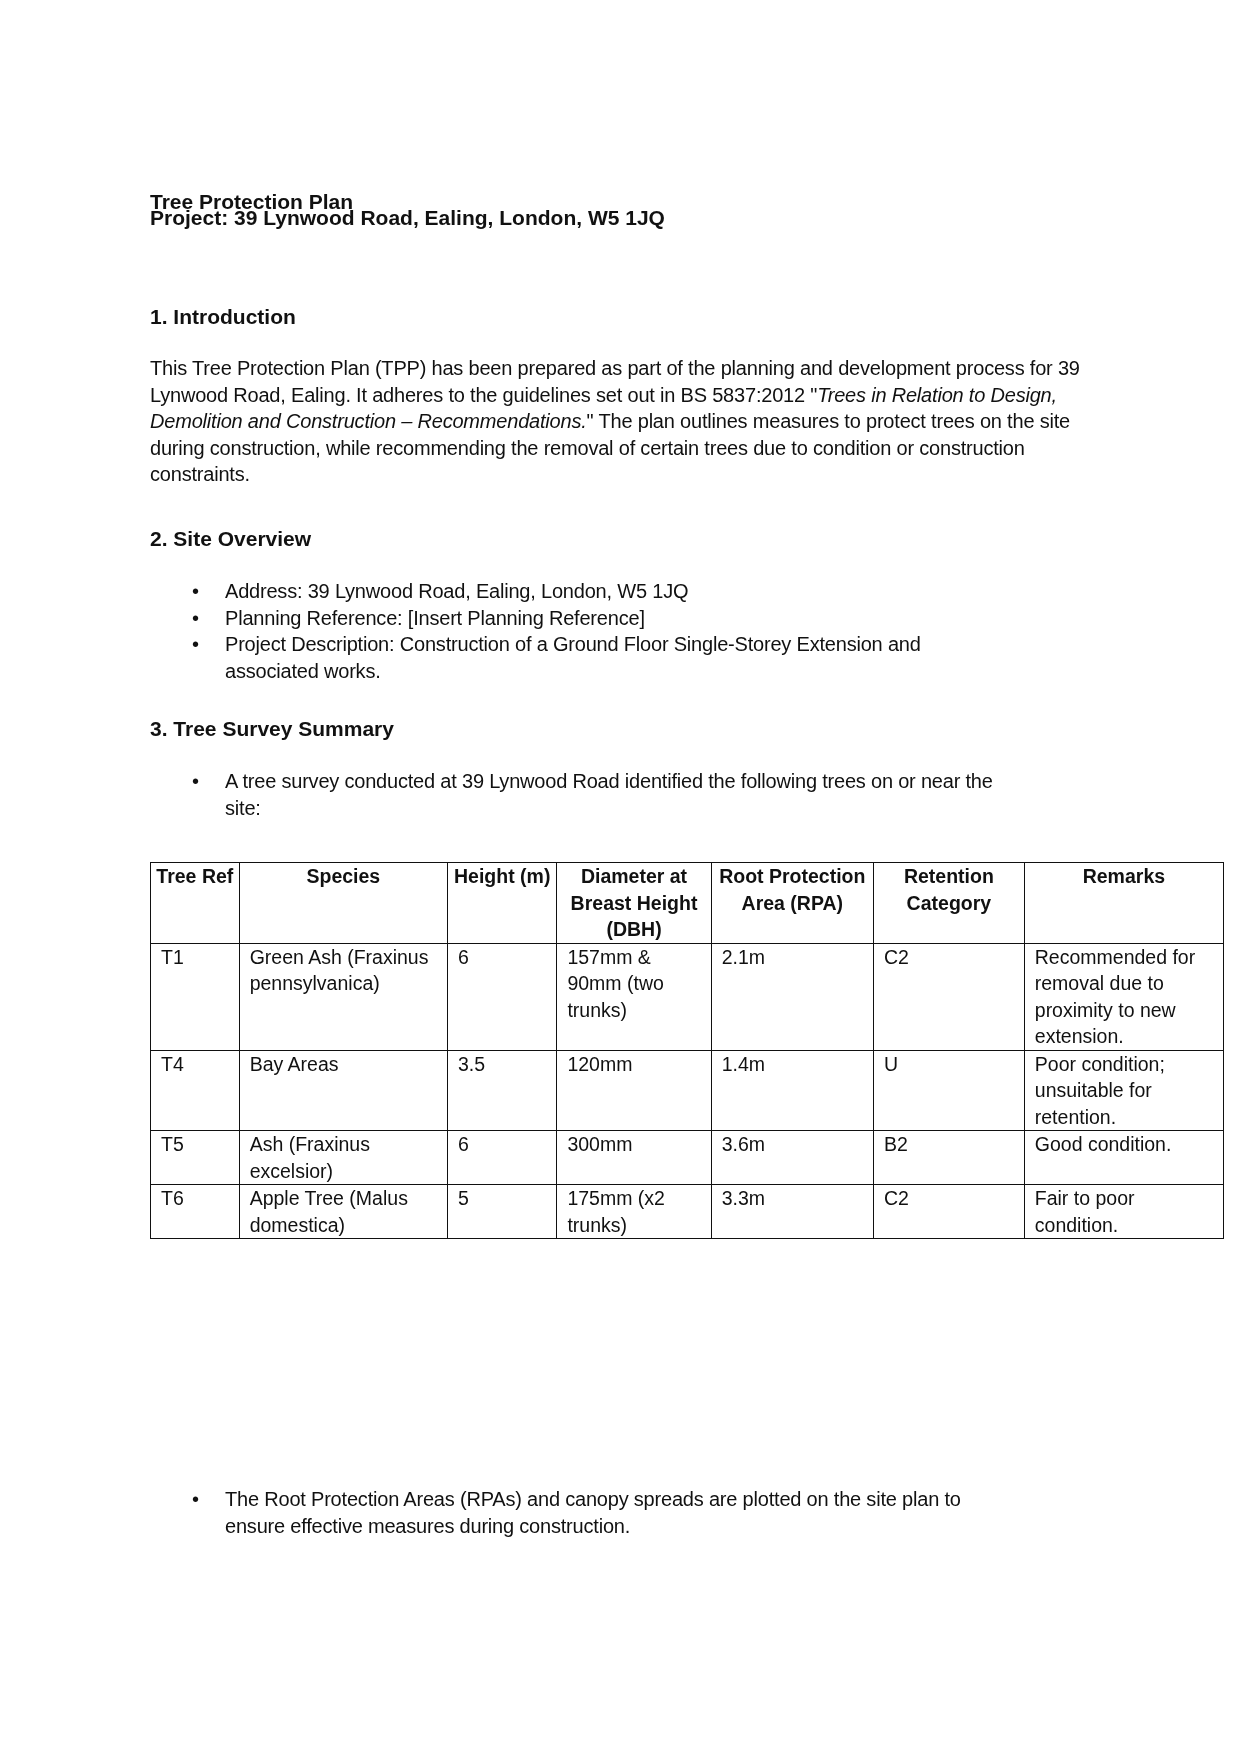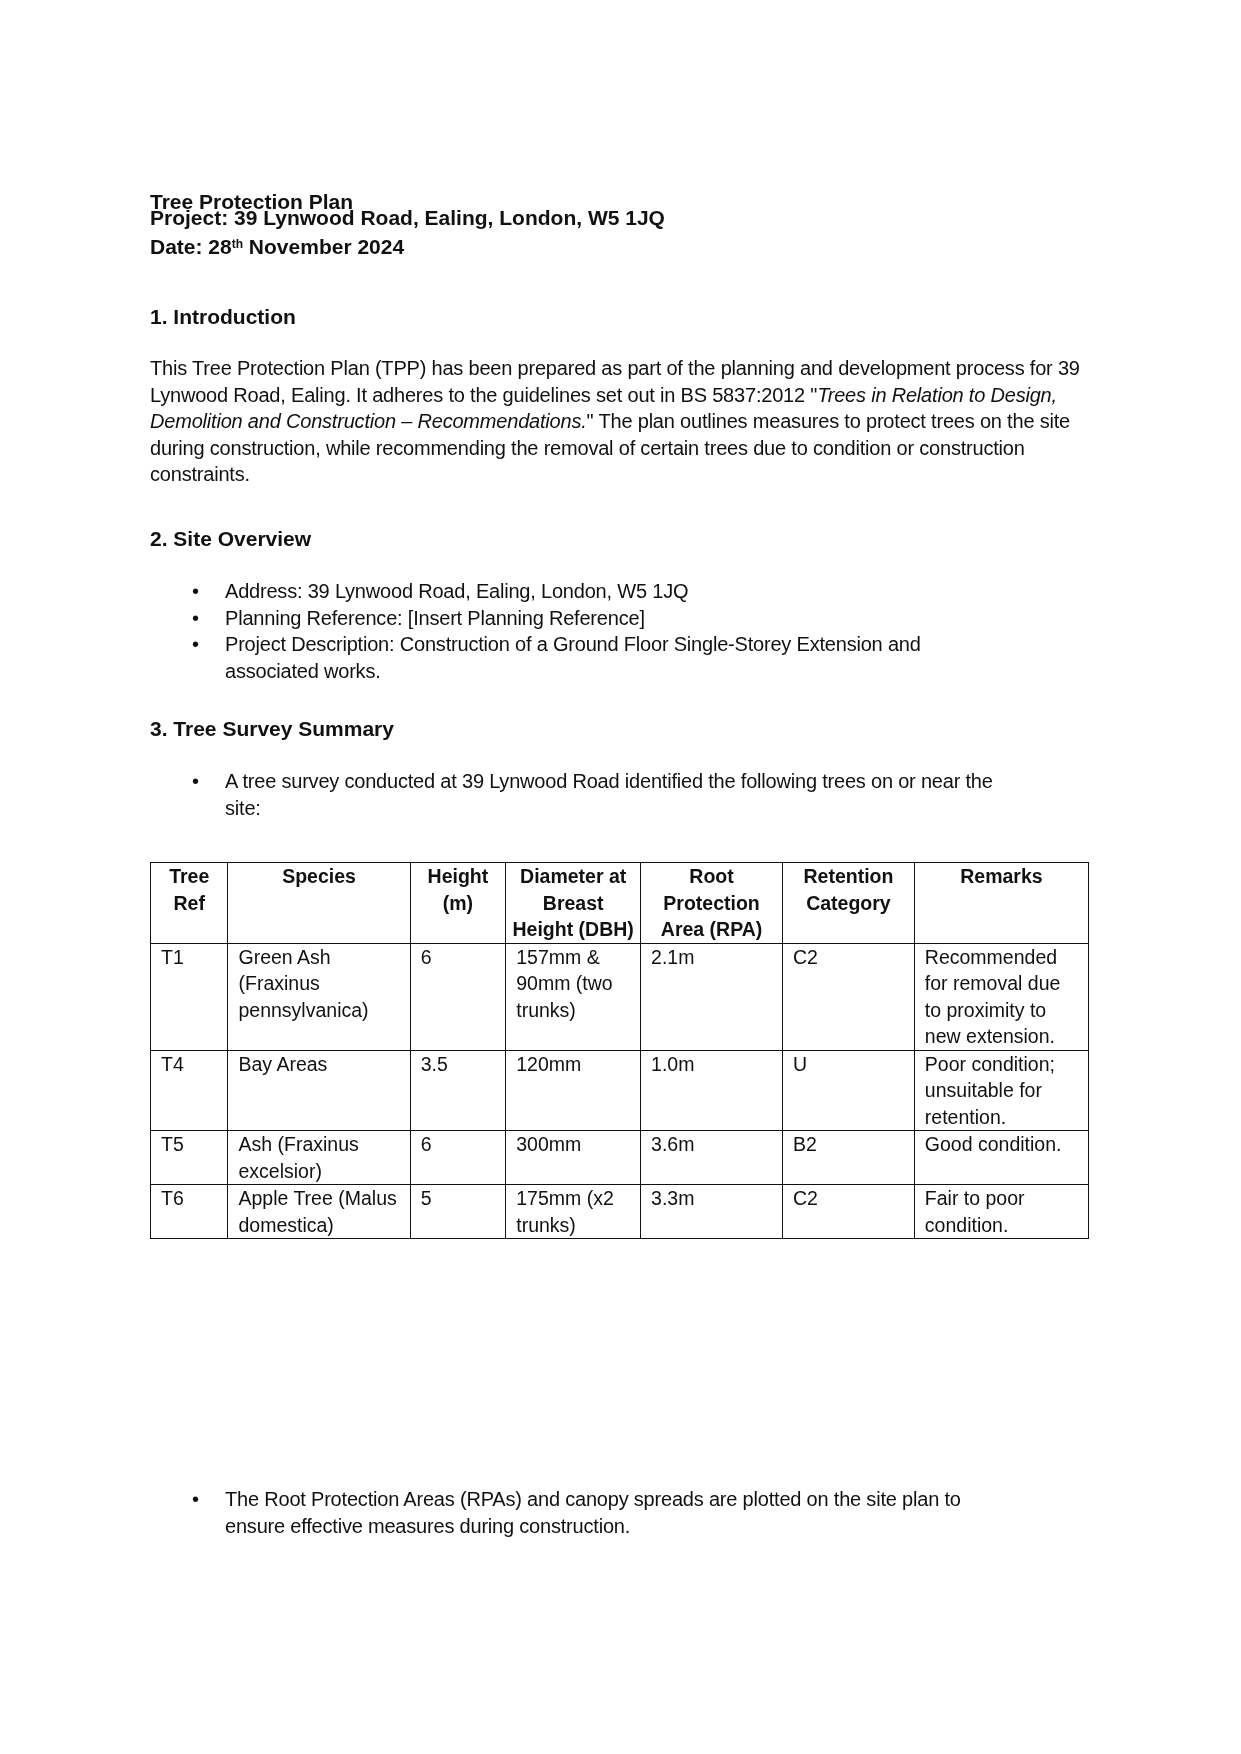--- a/index.html
+++ b/index.html
@@ -14,38 +14,37 @@
     .project sup { font-size: 12px; vertical-align: 6px; }
     .h { position: absolute; font-weight: bold; font-size: 21px; }
     .para { position: absolute; font-size: 20px; line-height: 26.5px; width: 945px; letter-spacing: -0.2px; }
     .para em { font-style: italic; }
     ul.bullets { position: absolute; margin: 0; padding: 0; list-style: none; font-size: 20px; line-height: 26.5px; width: 860px; letter-spacing: -0.2px; }
     ul.bullets li { position: relative; padding-left: 75px; }
     ul.bullets li .dot { position: absolute; left: 42px; top: 0; }
     ul.bullets b { font-weight: normal; }
     table.survey {
       position: absolute; top: 862px; left: 0;
-      border-collapse: collapse; width: 939px; font-size: 19.5px; line-height: 26.5px;
+      border-collapse: collapse; width: 1074px; font-size: 19.5px; line-height: 26.5px;
     }
     table.survey th, table.survey td { border: 1.3px solid #111; vertical-align: top; padding: 0 10px 0 10px; }
     table.survey th { font-weight: bold; text-align: center; padding: 0 4px; }
     table.survey td { text-align: left; }
     col.c1 { width: 77px; } col.c2 { width: 181px; } col.c3 { width: 95px; }
     col.c4 { width: 134px; } col.c5 { width: 141px; } col.c6 { width: 131px; } col.c7 { width: 173px; }
   </style>
 </head>
 <body>
 
 <div class="page">
 
   <div class="title">Tree Protection Plan</div>
 
   <div class="project">
     <div>Project: 39 Lynwood Road, Ealing, London, W5 1JQ</div>
-    <div><span>Date: 28</span><sup>th</sup><span> November 2024</span></div>
   </div>
 
   <div class="h" style="top:305px">1. Introduction</div>
   <div class="para" style="top:355px"><span>This Tree Protection Plan (TPP) has been prepared as part of the planning and development process for 39 Lynwood Road, Ealing. It adheres to the guidelines set out in BS 5837:2012 "</span><em>Trees in Relation to Design, Demolition and Construction – Recommendations.</em><span>" The plan outlines measures to protect trees on the site during construction, while recommending the removal of certain trees due to condition or construction constraints.</span></div>
 
   <div class="h" style="top:527px">2. Site Overview</div>
   <ul class="bullets" style="top:578px">
     <li><span class="dot">•</span><b>Address:</b><span> 39 Lynwood Road, Ealing, London, W5 1JQ</span></li>
     <li><span class="dot">•</span><b>Planning Reference:</b><span> [Insert Planning Reference]</span></li>
     <li><span class="dot">•</span><b>Project Description:</b><span> Construction of a Ground Floor Single-Storey Extension and associated works.</span></li>
@@ -85,21 +84,21 @@
         <td>157mm &amp; 90mm (two trunks)</td>
         <td>2.1m</td>
         <td>C2</td>
         <td>Recommended for removal due to proximity to new extension.</td>
       </tr>
       <tr>
         <td>T4</td>
         <td>Bay Areas</td>
         <td>3.5</td>
         <td>120mm</td>
-        <td>1.0m</td>
+        <td>1.4m</td>
         <td>U</td>
         <td>Poor condition; unsuitable for retention.</td>
       </tr>
       <tr>
         <td>T5</td>
         <td>Ash (Fraxinus excelsior)</td>
         <td>6</td>
         <td>300mm</td>
         <td>3.6m</td>
         <td>B2</td>

